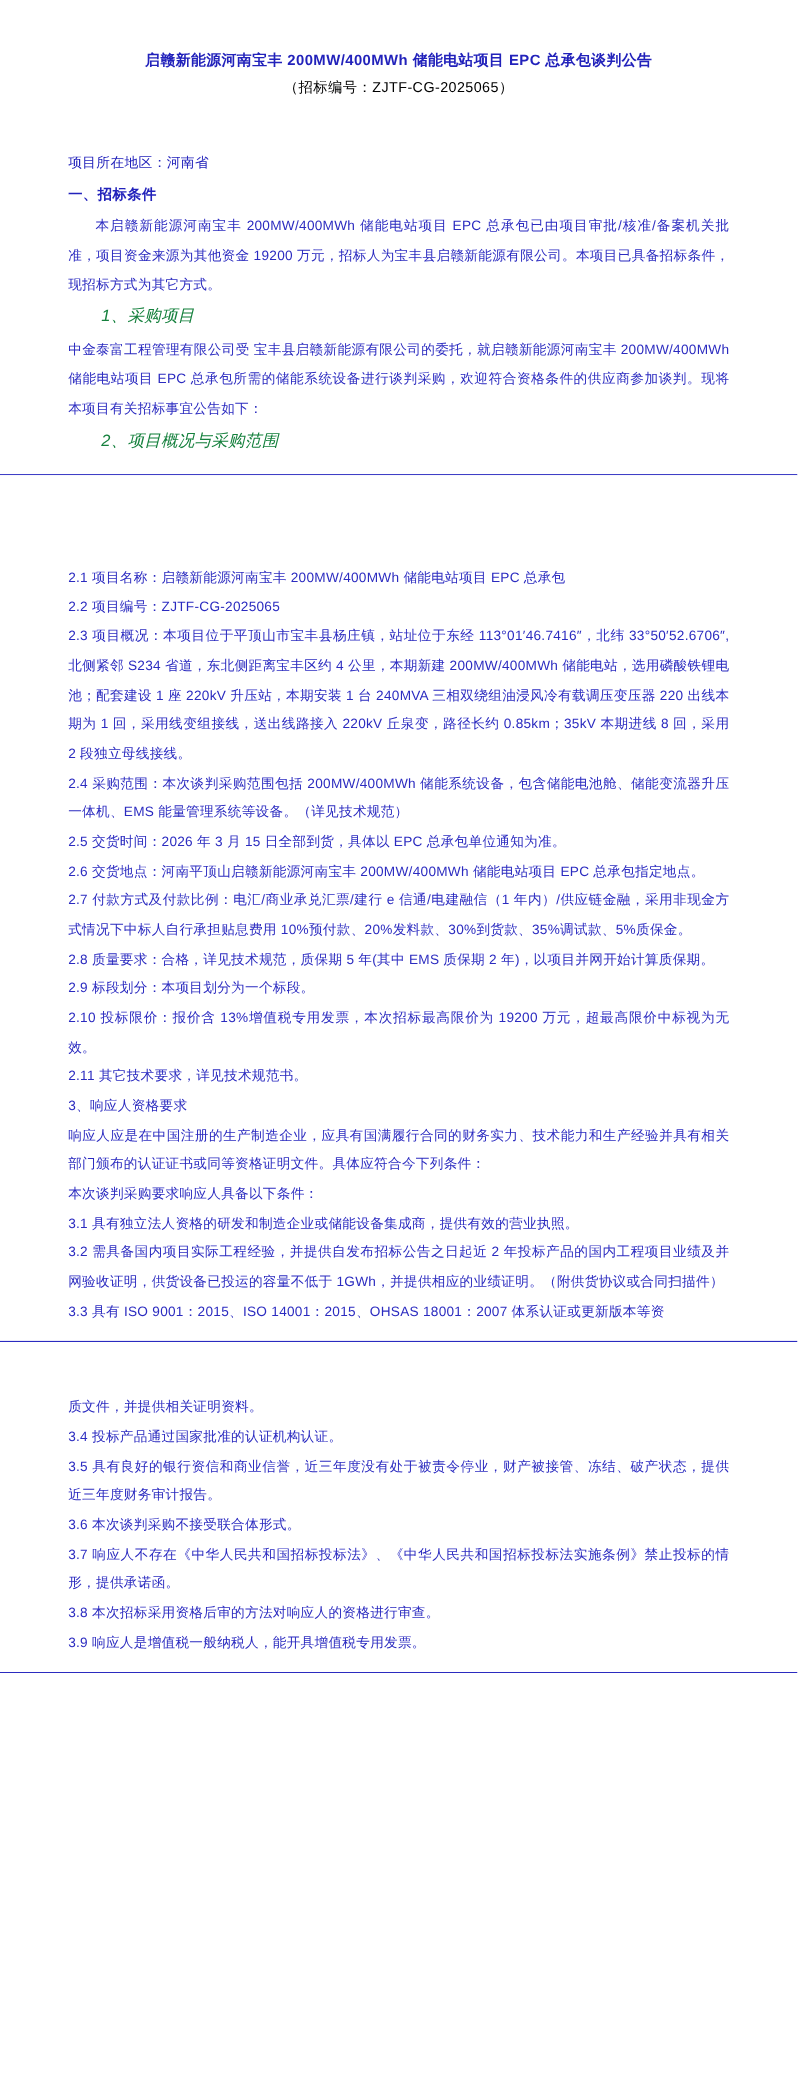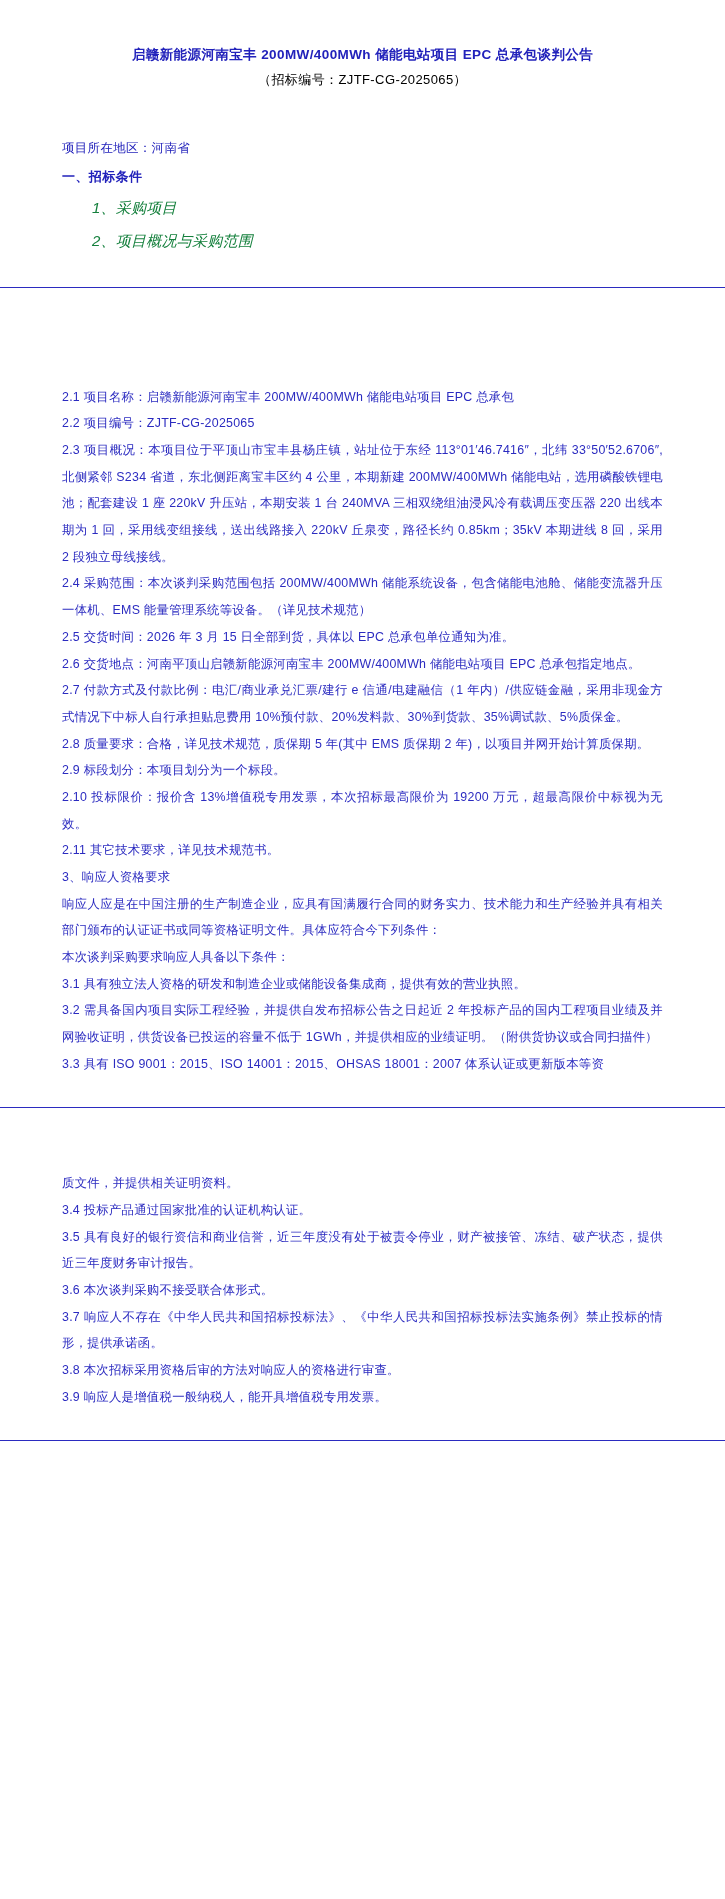--- a/index.html
+++ b/index.html
@@ -13,21 +13,21 @@
     font-family: "Liberation Sans", sans-serif;
     color: #2b2bc0;
   }
   .page {
     width: 725px;
     position: relative;
     background: #fff;
   }
   .section {
     position: relative;
-    padding: 16px 62px;
+    padding: 0 62px;
   }
   .divider {
     border-top: 1px solid #2b2bc0;
     margin: 0;
     height: 0;
   }
   .doc-title {
     text-align: center;
     font-size: 13.5px;
     font-weight: bold;
@@ -89,23 +89,25 @@
   <div class="section blockA">
     <div class="doc-title">启赣新能源河南宝丰 200MW/400MWh 储能电站项目 EPC 总承包谈判公告</div>
     <div class="doc-subtitle">（招标编号：ZJTF-CG-2025065）</div>
 
     <div class="spacer-lg"></div>
 
     <div class="loc-line">项目所在地区：河南省</div>
 
     <div class="h1">一、招标条件</div>
 
+    <p class="body indent2">本启赣新能源河南宝丰 200MW/400MWh 储能电站项目 EPC 总承包已由项目审批/核准/备案机关批准，项目资金来源为其他资金 19200 万元，招标人为宝丰县启赣新能源有限公司。本项目已具备招标条件，现招标方式为其它方式。</p>
 
     <p class="sub">1、采购项目</p>
 
+    <p class="body">中金泰富工程管理有限公司受 宝丰县启赣新能源有限公司的委托，就启赣新能源河南宝丰 200MW/400MWh 储能电站项目 EPC 总承包所需的储能系统设备进行谈判采购，欢迎符合资格条件的供应商参加谈判。现将本项目有关招标事宜公告如下：</p>
 
     <p class="sub">2、项目概况与采购范围</p>
     <div class="spacer-sm"></div>
   </div>
 
   <div class="divider"></div>
   <div class="gap-band"></div>
 
   <div class="section">
     <div class="spacer-xl"></div>

